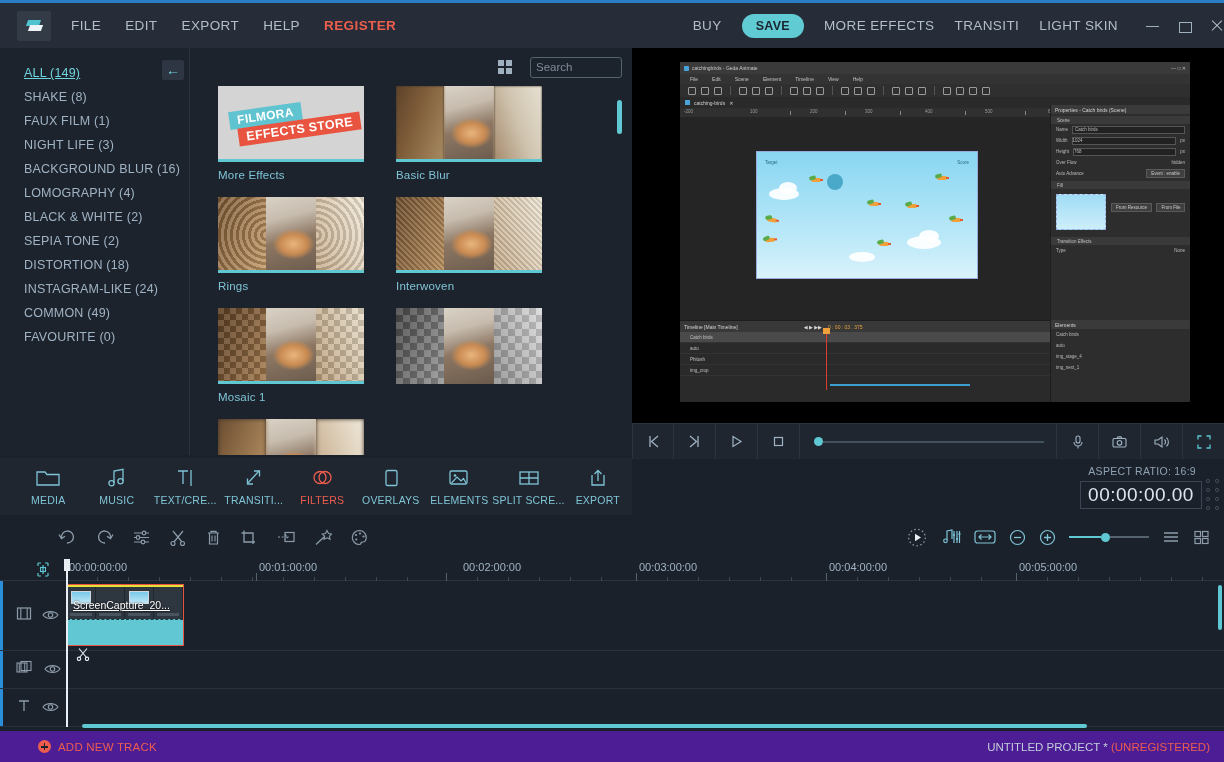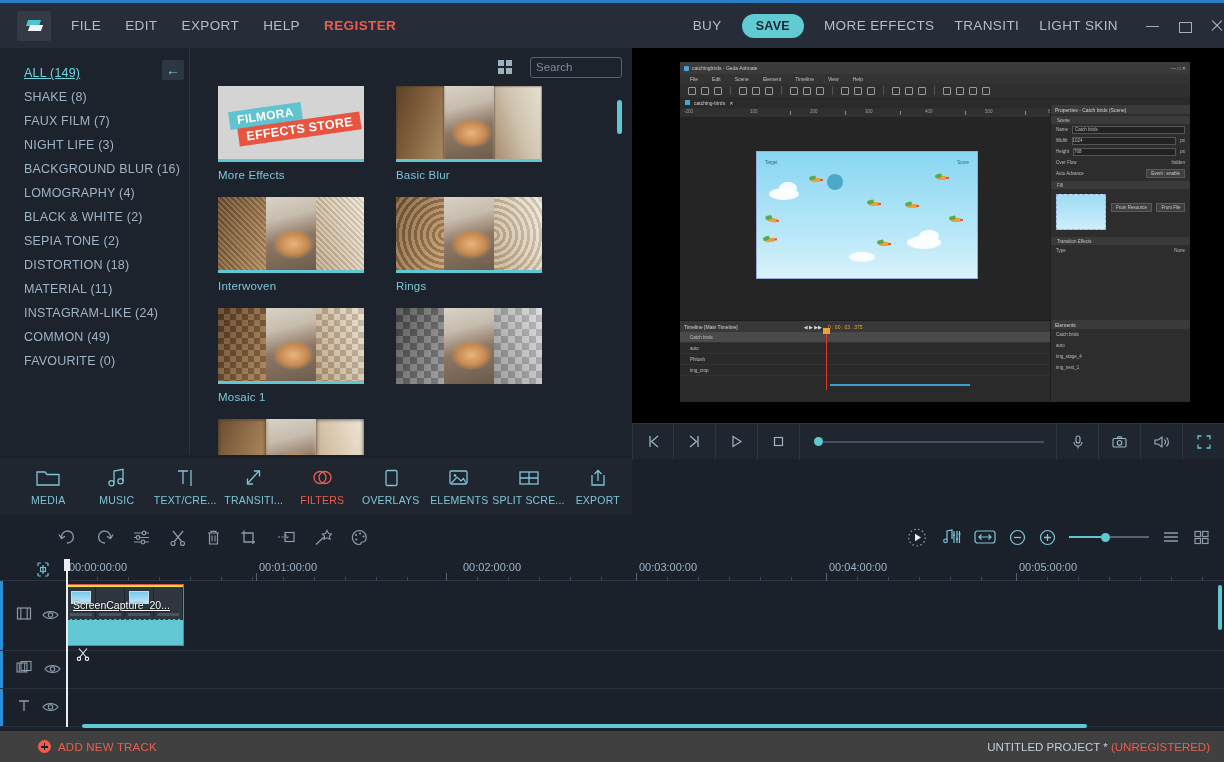--- a/index.html
+++ b/index.html
@@ -211,21 +211,21 @@
   .clip-thumb .mini { position:absolute; left:4px; top:4px; width:20px; height:13px; background:linear-gradient(180deg,#79c8ea,#bfe7f6); border:.6px solid #cfd8df; }
   .clip-thumb .bar { position:absolute; left:3px; bottom:3px; width:22px; height:3px; background:#4a5360; }
   .clip-audio { position:absolute; left:0; top:34px; width:100%; height:27px; background:#61c7d2; border-top:1px dashed #1b3b42; }
   .clip-label { position:absolute; left:6px; top:14px; font-size:10.5px; color:#ffffff; text-decoration:underline; white-space:nowrap; z-index:3; text-shadow:0 0 2px #000; }
   .scissor-mark { position:absolute; left:10px; top:66px; color:#e8eef3; }
   .playhead { position:absolute; left:66px; top:-22px; width:1.5px; height:168px; background:#e8eef3; z-index:5; }
   .playhead::before { content:""; position:absolute; left:-2.5px; top:0; width:6.5px; height:12px; background:#e8eef3; }
 
   
   .h-scroll { position:absolute; left:82px; top:724px; width:1005px; height:4px; background:#5fc8d2; border-radius:2px; }
-  .status { position:absolute; left:0; top:731px; width:1224px; height:31px; background:#404040; display:flex; align-items:center; }
+  .status { position:absolute; left:0; top:731px; width:1224px; height:31px; background:#4c1d95; display:flex; align-items:center; }
   .add-track { display:flex; align-items:center; gap:7px; padding-left:38px; color:#ec5d4e; font-size:11.5px; letter-spacing:.2px; }
   .plus-ic { width:13px; height:13px; border-radius:50%; background:#ec5d4e; position:relative; }
   .plus-ic::before, .plus-ic::after { content:""; position:absolute; background:#1b212b; }
   .plus-ic::before { left:3px; top:6px; width:7px; height:1.6px; }
   .plus-ic::after { left:5.7px; top:3.2px; width:1.6px; height:6.6px; }
   .proj-status { margin-left:auto; padding-right:14px; font-size:11.5px; color:#c3ced9; }
   .proj-status .unreg { color:#ec5d4e; }
 
   
   .tl-vscroll { position:absolute; right:2px; top:585px; width:4px; height:45px; background:#5fc8d2; border-radius:2px; }
@@ -265,28 +265,27 @@
     </div>
   </div>
 
   <div class="cat-panel">
     <div class="collapse-btn">
       <span class="arrow-left">←</span>
     </div>
     <div class="cat-list">
       <div class="cat-item active">ALL (149)</div>
       <div class="cat-item">SHAKE (8)</div>
-      <div class="cat-item">FAUX FILM (7)</div>
+      <div class="cat-item">FAUX FILM (1)</div>
       <div class="cat-item">NIGHT LIFE (3)</div>
       <div class="cat-item">BACKGROUND BLUR (16)</div>
       <div class="cat-item">LOMOGRAPHY (4)</div>
       <div class="cat-item">BLACK &amp; WHITE (2)</div>
       <div class="cat-item">SEPIA TONE (2)</div>
       <div class="cat-item">DISTORTION (18)</div>
-      <div class="cat-item">MATERIAL (11)</div>
       <div class="cat-item">INSTAGRAM-LIKE (24)</div>
       <div class="cat-item">COMMON (49)</div>
       <div class="cat-item">FAVOURITE (0)</div>
     </div>
     <div class="panel-divider"></div>
   </div>
 
   <div class="fx-panel">
     <div class="fx-top">
       <div class="grid-icon">
@@ -320,39 +319,39 @@
               <div class="seg seg-r t-blur-r"></div>
             </div>
           <div class="fx-underline"></div>
         </div>
         <div class="fx-label">Basic Blur</div>
       </div>
 
       <div class="fx-cell">
         <div class="fx-thumb">
           <div class="ph">
+              <div class="seg seg-l t-ring-l"></div>
+              <div class="seg seg-m"></div>
+              <div class="seg seg-r t-ring-r"></div>
+            </div>
+          <div class="fx-underline"></div>
+        </div>
+        <div class="fx-label">Rings</div>
+      </div>
+
+      <div class="fx-cell">
+        <div class="fx-thumb">
+          <div class="ph">
               <div class="seg seg-l t-weave-l"></div>
               <div class="seg seg-m"></div>
               <div class="seg seg-r t-weave-r"></div>
             </div>
           <div class="fx-underline"></div>
         </div>
         <div class="fx-label">Interwoven</div>
-      </div>
-
-      <div class="fx-cell">
-        <div class="fx-thumb">
-          <div class="ph">
-              <div class="seg seg-l t-ring-l"></div>
-              <div class="seg seg-m"></div>
-              <div class="seg seg-r t-ring-r"></div>
-            </div>
-          <div class="fx-underline"></div>
-        </div>
-        <div class="fx-label">Rings</div>
       </div>
 
 
       <div class="fx-cell">
         <div class="fx-thumb">
           <div class="ph">
               <div class="seg seg-l t-mos-l"></div>
               <div class="seg seg-m"></div>
               <div class="seg seg-r t-mos-r"></div>
             </div>
@@ -622,20 +621,36 @@
           </svg>
       </div>
       <div class="tbtn">
         <svg width="16" height="16" viewBox="0 0 16 16">
             <path d="M2 5.5 V2 h3.5 M10.5 2 H14 v3.5 M14 10.5 V14 h-3.5 M5.5 14 H2 v-3.5" stroke="#5fc8d2" stroke-width="1.3" fill="none"></path>
           </svg>
       </div>
     </div>
   </div>
 
+  <div class="meta-bar">
+    <div class="aspect">ASPECT RATIO: 16:9</div>
+    <div class="timecode">00:00:00.00</div>
+    <div class="dotgrid">
+      <i></i>
+        <i></i>
+        <i></i>
+        <i></i>
+        <i></i>
+        <i></i>
+        <i></i>
+        <i></i>
+        <i></i>
+        <i></i>
+    </div>
+  </div>
 
   <div class="edit-toolbar">
     <div class="tool">
       <svg width="26" height="20" viewBox="0 0 26 20">
           <path d="M2 17 V4 h8 l2 2.5 h12 V17 Z" stroke="#7fc4d6" stroke-width="1.3" fill="none"></path>
         </svg>
       <span class="lbl">MEDIA</span>
     </div>
     <div class="tool">
       <svg width="24" height="20" viewBox="0 0 24 20">

